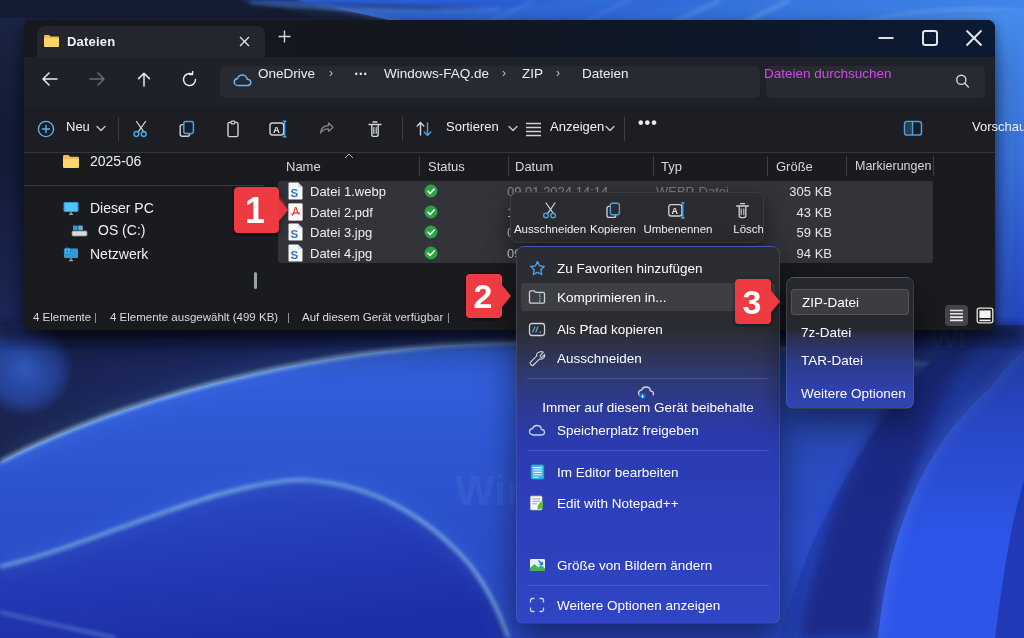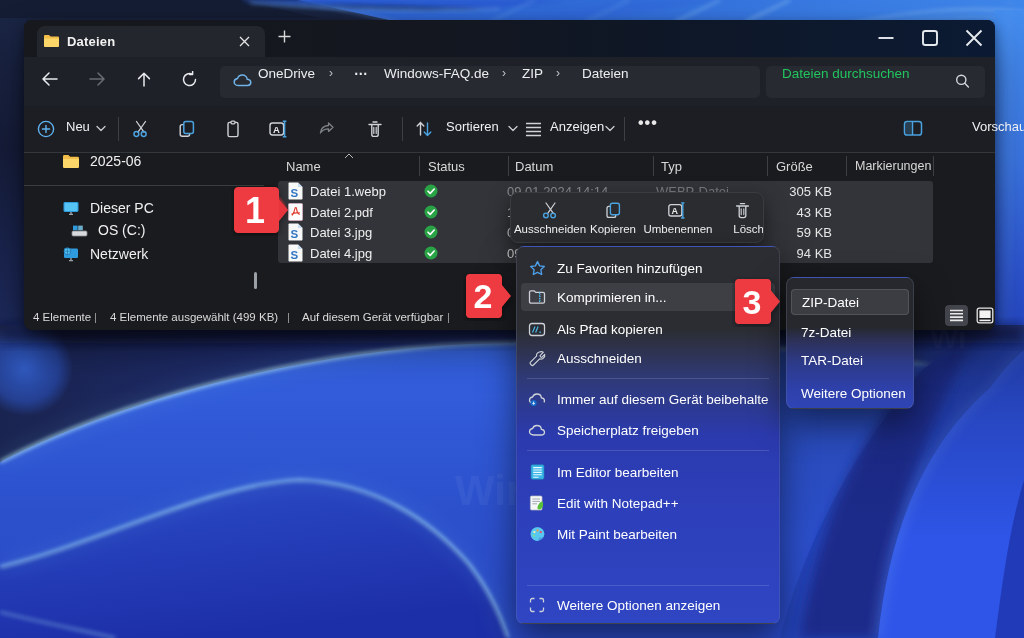--- a/index.html
+++ b/index.html
@@ -206,21 +206,21 @@
         <path d="M6.5 12.5 C4.0 12.5 2.2 10.9 2.2 8.9 C2.2 7.1 3.6 5.7 5.6 5.4 C6.2 3.4 8.1 2 10.3 2 C12.9 2 15 3.9 15.2 6.3 C17.2 6.5 18.8 7.9 18.8 9.6 C18.8 11.2 17.3 12.5 15.4 12.5 Z" fill="none" stroke="#6fb3e8" stroke-width="1.5"></path>
       </svg>
       <div class="crumb" style="left:234px;">OneDrive</div>
       <div class="crumb arrow" style="left:305px;color:#c0c3c8;font-size:12px;">›</div>
       <div class="crumb" style="left:330px;letter-spacing:0.5px;font-weight:700;">⋯</div>
       <div class="crumb" style="left:360px;">Windows-FAQ.de</div>
       <div class="crumb arrow" style="left:478px;color:#c0c3c8;font-size:12px;">›</div>
       <div class="crumb" style="left:498px;">ZIP</div>
       <div class="crumb arrow" style="left:532px;color:#c0c3c8;font-size:12px;">›</div>
       <div class="crumb" style="left:558px;">Dateien</div>
-      <div class="crumb" style="left:758px;color:#22c55e;">Dateien durchsuchen</div>
+      <div class="crumb" style="left:740px;color:#d946ef;">Dateien durchsuchen</div>
       <svg class="crumb" style="left:931px;top:8px;" width="15" height="15" viewBox="0 0 15 15">
         <circle cx="6.3" cy="6.3" r="4.6" fill="none" stroke="#d4d7db" stroke-width="1.4"></circle>
         <path d="M9.8 9.8 L13.4 13.4" stroke="#d4d7db" stroke-width="1.4" stroke-linecap="round"></path>
       </svg>
     </div>
 
     <div id="toolbar">
       <svg class="abs" style="left:13px;top:14px;" width="18" height="18" viewBox="0 0 18 18">
         <circle cx="9" cy="9" r="7.6" fill="none" stroke="#5fb2ef" stroke-width="1.4"></circle>
         <path d="M9 5.4 L9 12.6 M5.4 9 L12.6 9" stroke="#5fb2ef" stroke-width="1.4" stroke-linecap="round"></path>
@@ -485,21 +485,21 @@
     </div>
     <div class="mrow" style="top:97px;">
       <span class="mic">
           <svg width="17" height="17" viewBox="0 0 17 17">
             <path d="M10.8 2.2 C12.6 1.4 14.2 1.8 15 2.4 L11.8 5.6 C11.5 5.9 11.5 6.4 11.8 6.7 L12.6 7.5 C12.9 7.8 13.4 7.8 13.7 7.5 L16.5 4.7 C16.9 6.3 16 8 14.9 8.8 C13.8 9.6 12.4 9.8 11.2 9.3 L4.7 15.8 C4.1 16.4 3.1 16.4 2.5 15.8 L1.6 14.9 C1 14.3 1 13.3 1.6 12.7 L8.1 6.2 C7.6 5 7.9 3.4 10.8 2.2 Z" fill="none" stroke="#cdd2d8" stroke-width="1.2" stroke-linejoin="round" transform="scale(0.95)"></path>
           </svg>
         </span>
       <span>Ausschneiden</span>
     </div>
     <div class="msep" style="top:131px;"></div>
-    <div class="mrow" style="top:138px;">
+    <div class="mrow" style="top:138px;flex-direction:column;">
       <span class="mic">
           <svg width="19" height="15" viewBox="0 0 19 15">
             <path d="M5.5 11.5 C3.2 11.5 1.5 10 1.5 8.2 C1.5 6.6 2.8 5.3 4.6 5 C5.2 3.2 6.9 2 8.9 2 C11.3 2 13.2 3.7 13.4 5.9 C15.2 6.1 16.5 7.3 16.5 8.8 C16.5 9.4 16.3 9.9 15.9 10.4" fill="none" stroke="#cdd2d8" stroke-width="1.3"></path>
             <circle cx="5.6" cy="11" r="3.1" fill="#1468c8"></circle>
             <path d="M5.6 9.6 L5.6 12.2 M4.4 11.2 L5.6 12.4 L6.8 11.2" stroke="#fff" stroke-width="0.9" fill="none"></path>
           </svg>
         </span>
       <span>Immer auf diesem Gerät beibehalte</span>
     </div>
     <div class="mrow" style="top:169px;">
@@ -525,32 +525,30 @@
       <span class="mic">
           <svg width="16" height="16" viewBox="0 0 16 16">
             <rect x="1.4" y="1" width="11.6" height="14" rx="1.2" fill="#f4f6f8"></rect>
             <rect x="1.4" y="1" width="11.6" height="14" rx="1.2" fill="none" stroke="#b8bcc2" stroke-width="0.7"></rect>
             <path d="M3.4 4 L11 4 M3.4 6.4 L11 6.4 M3.4 8.8 L8 8.8" stroke="#9aa2ac" stroke-width="0.9"></path>
             <path d="M8.5 13.8 C8.2 10.8 10 7.6 13.4 6.2 C14.4 8.4 14.8 12 11.6 14.2 C10.4 14.9 9.2 14.6 8.5 13.8 Z" fill="#58c03a"></path>
           </svg>
         </span>
       <span>Edit with Notepad++</span>
     </div>
-    <div class="mrow" style="top:273px;">
-      <span class="mic">
-          <svg width="17" height="16" viewBox="0 0 17 16">
-            <circle cx="8.5" cy="8" r="6.8" fill="#4aa3e0"></circle>
-            <path d="M8.5 1.2 C4.7 1.2 1.7 4.2 1.7 8 C1.7 11.8 4.7 14.8 8.5 14.8 C9.6 14.8 10 14 9.6 13.2 C9.2 12.4 9.7 11.4 10.7 11.4 L12.4 11.4 C14 11.4 15.3 10.2 15.3 8 C15.3 4.2 12.3 1.2 8.5 1.2 Z" fill="#58c8f0"></path>
-            <circle cx="5.4" cy="6" r="1.1" fill="#fff7ae"></circle>
-            <circle cx="8.6" cy="4.4" r="1.1" fill="#f09a3e"></circle>
-            <circle cx="11.8" cy="6.2" r="1.1" fill="#e8506a"></circle>
-            <circle cx="5" cy="9.6" r="1.1" fill="#7ae08a"></circle>
-          </svg>
-        </span>
-      <span>Mit Paint bearbeiten</span>
+    <div class="mrow" style="top:304px;">
+      <span class="mic">
+          <svg width="17" height="14" viewBox="0 0 17 14">
+            <rect x="1" y="1" width="15" height="12" rx="1.4" fill="#e8f2fa"></rect>
+            <path d="M1 10 L5.5 6 L9 9.5 L12 7 L16 10.5 L16 11.6 C16 12.4 15.4 13 14.6 13 L2.4 13 C1.6 13 1 12.4 1 11.6 Z" fill="#48b058"></path>
+            <circle cx="11.6" cy="4.4" r="1.5" fill="#f0d24a"></circle>
+            <path d="M9.5 2.5 L13.5 6.5 M13.5 6.5 L13.5 3.7 M13.5 6.5 L10.7 6.5" stroke="#2a6fb8" stroke-width="1.2" fill="none"></path>
+          </svg>
+        </span>
+      <span>Größe von Bildern ändern</span>
     </div>
     <div class="msep" style="top:338px;"></div>
     <div class="mrow" style="top:344px;">
       <span class="mic">
           <svg width="16" height="16" viewBox="0 0 16 16">
             <path d="M5.5 1.5 L3.2 1.5 C2.3 1.5 1.5 2.3 1.5 3.2 L1.5 5.5 M10.5 1.5 L12.8 1.5 C13.7 1.5 14.5 2.3 14.5 3.2 L14.5 5.5 M14.5 10.5 L14.5 12.8 C14.5 13.7 13.7 14.5 12.8 14.5 L10.5 14.5 M5.5 14.5 L3.2 14.5 C2.3 14.5 1.5 13.7 1.5 12.8 L1.5 10.5" fill="none" stroke="#cdd2d8" stroke-width="1.3"></path>
             <path d="M5.2 8 L10.8 8 M8 5.2 L8 10.8" stroke="#4cb7e8" stroke-width="1.2" opacity="0"></path>
           </svg>
         </span>
       <span>Weitere Optionen anzeigen</span>

